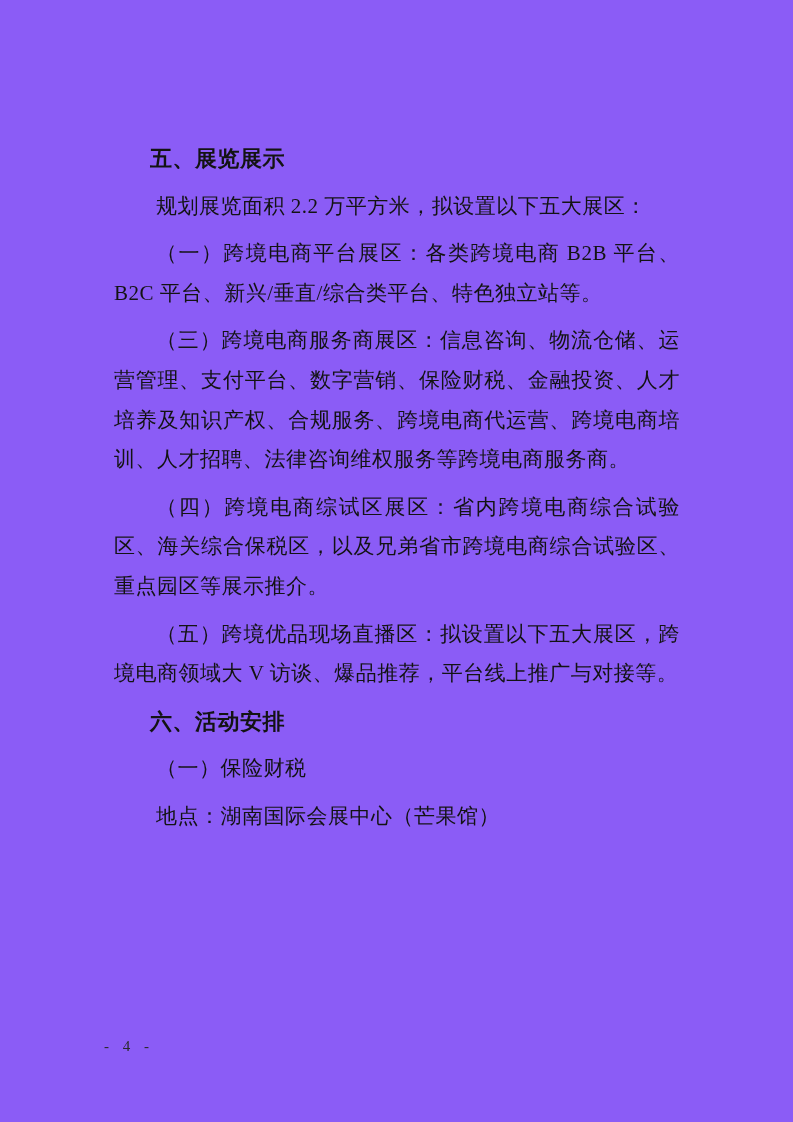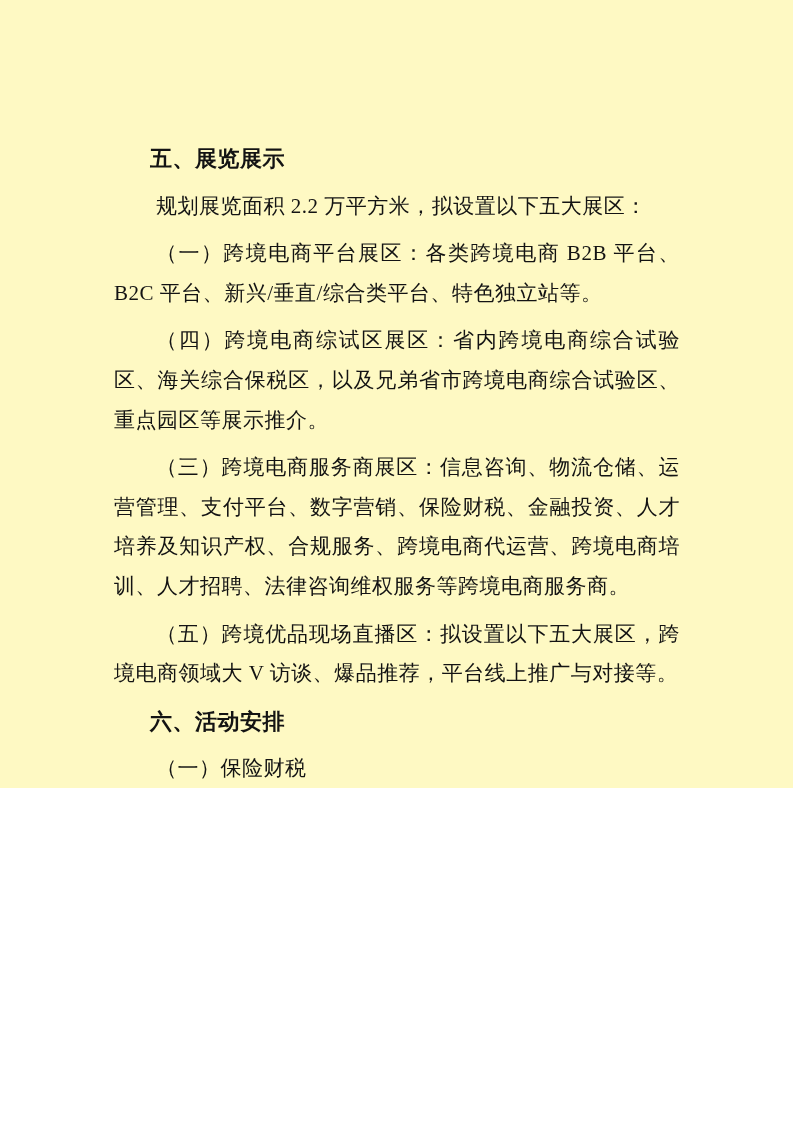--- a/index.html
+++ b/index.html
@@ -3,22 +3,22 @@
 <meta charset="utf-8">
 <style>
   html, body {
     margin: 0;
     padding: 0;
     background: #ffffff;
   }
   .page {
     position: relative;
     width: 793px;
-    height: 788px;
-    background: #fef9c3;
+    height: 1122px;
+    background: #8b5cf6;
     overflow: hidden;
     font-family: "Liberation Serif", "DejaVu Serif", serif;
     color: #131313;
   }
   .content {
     position: absolute;
     left: 106px;
     top: 139px;
     width: 582px;
   }
@@ -51,20 +51,21 @@
   }
 </style>
 </head>
 <body>
 
 <div class="page">
   <div class="content">
     <h2 class="heading">五、展览展示</h2>
     <p class="para">规划展览面积 2.2 万平方米，拟设置以下五大展区：</p>
     <p class="para">（一）跨境电商平台展区：各类跨境电商 B2B 平台、B2C 平台、新兴/垂直/综合类平台、特色独立站等。</p>
+    <p class="para">（三）跨境电商服务商展区：信息咨询、物流仓储、运营管理、支付平台、数字营销、保险财税、金融投资、人才培养及知识产权、合规服务、跨境电商代运营、跨境电商培训、人才招聘、法律咨询维权服务等跨境电商服务商。</p>
     <p class="para">（四）跨境电商综试区展区：省内跨境电商综合试验区、海关综合保税区，以及兄弟省市跨境电商综合试验区、重点园区等展示推介。</p>
-    <p class="para">（三）跨境电商服务商展区：信息咨询、物流仓储、运营管理、支付平台、数字营销、保险财税、金融投资、人才培养及知识产权、合规服务、跨境电商代运营、跨境电商培训、人才招聘、法律咨询维权服务等跨境电商服务商。</p>
     <p class="para">（五）跨境优品现场直播区：拟设置以下五大展区，跨境电商领域大 V 访谈、爆品推荐，平台线上推广与对接等。</p>
     <h2 class="heading">六、活动安排</h2>
     <p class="para">（一）保险财税</p>
+    <p class="para">地点：湖南国际会展中心（芒果馆）</p>
   </div>
   <div class="footer-pagenum">- 4 -</div>
 </div>
 
 </body></html>

